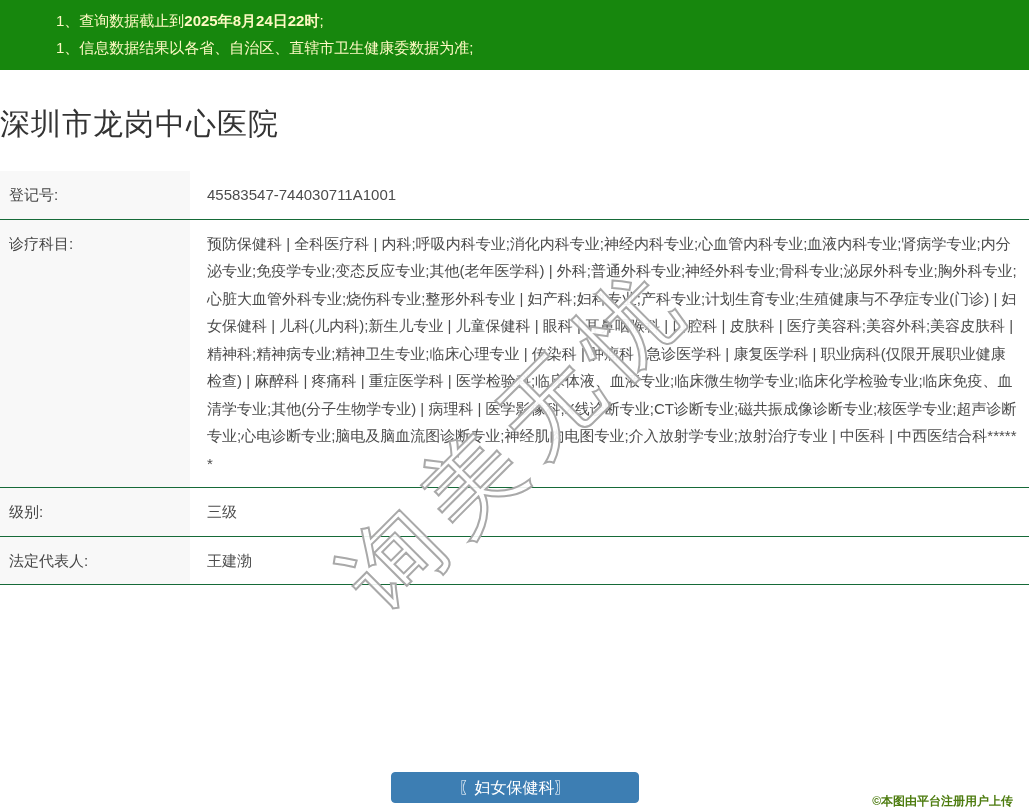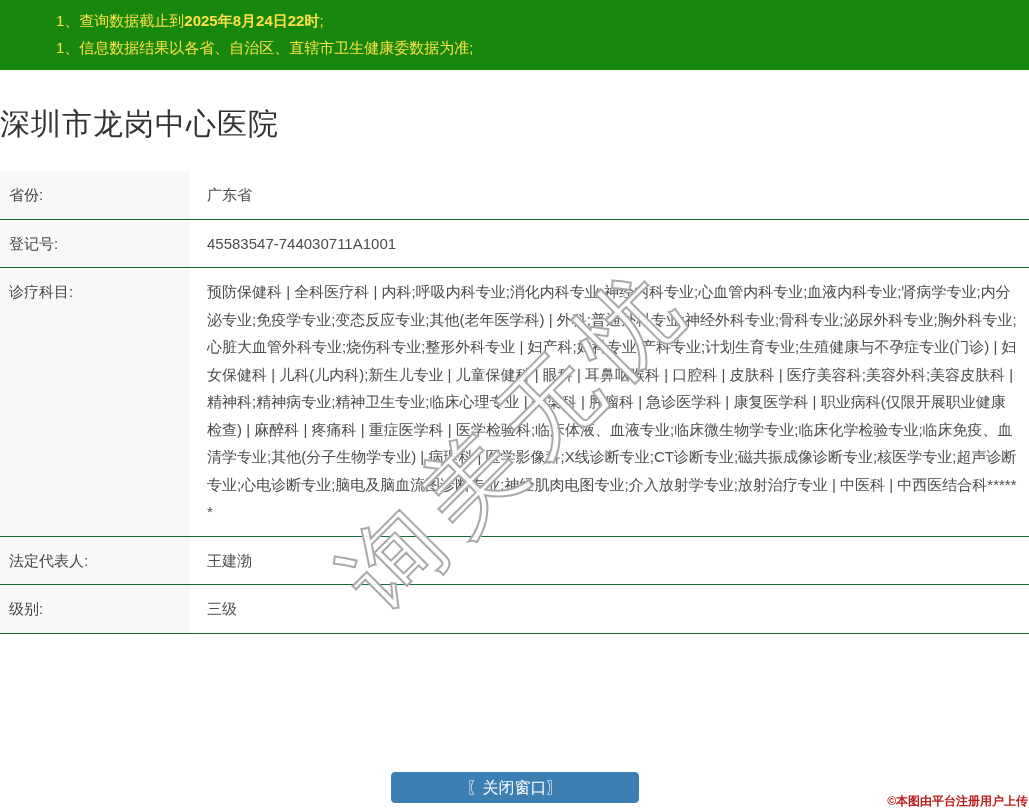--- a/index.html
+++ b/index.html
@@ -1,21 +1,21 @@
 <!DOCTYPE html>
 <html><head>
 <meta charset="utf-8">
 <style>
   * { margin:0; padding:0; box-sizing:border-box; }
   html,body { width:1029px; height:812px; overflow:hidden; background:#ffffff;
     font-family:"Liberation Sans","DejaVu Sans",sans-serif; }
   .page { position:relative; width:1029px; height:812px; overflow:hidden; background:#fff; }
 
   
-  .notice { background:#17870d; color:#fde047; padding:7px 20px 9px 56px; }
+  .notice { background:#17870d; color:#fef9c3; padding:7px 20px 9px 56px; }
   .notice-line { font-size:15px; line-height:27px; }
   .notice-line b { font-weight:bold; }
 
   
   .title { font-size:30px; font-weight:400; color:#333333; 
     margin:34px 0 26px 0; letter-spacing:1px; }
 
   
   .info-table { width:1029px; border-collapse:collapse; table-layout:fixed; }
   .info-table td { vertical-align:top; border-bottom:1px solid #166a38;
@@ -29,61 +29,57 @@
     font-size:96px; letter-spacing:14px; white-space:nowrap; font-weight:400;
     color:rgba(255,255,255,0.92); -webkit-text-stroke:2px #a9a9a9;
     z-index:5; pointer-events:none; }
 
   
   .bottombar { position:absolute; left:0; bottom:0; width:1029px; height:62px;
     background:#ffffff; z-index:10; }
   .close-btn { display:block; margin:22px auto 0 auto; width:248px; height:31px;
     background:#3d7eb3; color:#ffffff; border:1px solid #3d7eb3; border-radius:4px;
     font-size:16px; font-family:inherit; cursor:pointer; line-height:29px; }
-  .credit { position:absolute; right:1px; bottom:2px; font-size:12px; font-weight:bold;
-    color:#b91c1c;
+  .credit { position:absolute; right:16px; bottom:2px; font-size:12px; font-weight:bold;
+    color:#4d7c0f;
     text-shadow:-1px -1px 0 #fff, 1px -1px 0 #fff, -1px 1px 0 #fff, 1px 1px 0 #fff; }
 </style>
 </head>
 <body>
 
 <div class="page">
 
   <div class="notice">
     <div class="notice-line"><span>1、查询数据截止到</span><b>2025年8月24日22时</b><span>;</span></div>
     <div class="notice-line"><span>1、信息数据结果以各省、自治区、直辖市卫生健康委数据为准;</span><b></b><span></span></div>
   </div>
 
   <h1 class="title">深圳市龙岗中心医院</h1>
 
   <table class="info-table">
     <tbody>
-        <tr>
-      <td class="lbl">省份:</td>
-      <td class="val">广东省</td>
-    </tr>
     <tr>
       <td class="lbl">登记号:</td>
       <td class="val">45583547-744030711A1001</td>
     </tr>
     <tr>
       <td class="lbl">诊疗科目:</td>
       <td class="val">预防保健科 | 全科医疗科 | 内科;呼吸内科专业;消化内科专业;神经内科专业;心血管内科专业;血液内科专业;肾病学专业;内分泌专业;免疫学专业;变态反应专业;其他(老年医学科) | 外科;普通外科专业;神经外科专业;骨科专业;泌尿外科专业;胸外科专业;心脏大血管外科专业;烧伤科专业;整形外科专业 | 妇产科;妇科专业;产科专业;计划生育专业;生殖健康与不孕症专业(门诊) | 妇女保健科 | 儿科(儿内科);新生儿专业 | 儿童保健科 | 眼科 | 耳鼻咽喉科 | 口腔科 | 皮肤科 | 医疗美容科;美容外科;美容皮肤科 | 精神科;精神病专业;精神卫生专业;临床心理专业 | 传染科 | 肿瘤科 | 急诊医学科 | 康复医学科 | 职业病科(仅限开展职业健康检查) | 麻醉科 | 疼痛科 | 重症医学科 | 医学检验科;临床体液、血液专业;临床微生物学专业;临床化学检验专业;临床免疫、血清学专业;其他(分子生物学专业) | 病理科 | 医学影像科;X线诊断专业;CT诊断专业;磁共振成像诊断专业;核医学专业;超声诊断专业;心电诊断专业;脑电及脑血流图诊断专业;神经肌肉电图专业;介入放射学专业;放射治疗专业 | 中医科 | 中西医结合科******</td>
     </tr>
     <tr>
+      <td class="lbl">级别:</td>
+      <td class="val">三级</td>
+    </tr>
+    <tr>
       <td class="lbl">法定代表人:</td>
       <td class="val">王建渤</td>
-    </tr>
-    <tr>
-      <td class="lbl">级别:</td>
-      <td class="val">三级</td>
     </tr>
   </tbody>
     </table>
 
   <div class="watermark">询美无忧</div>
 
   <div class="bottombar">
-    <button class="close-btn">〖关闭窗口〗</button>
+    <button class="close-btn">〖妇女保健科〗</button>
     <div class="credit">©本图由平台注册用户上传</div>
   </div>
 
 </div>
 
 </body></html>

